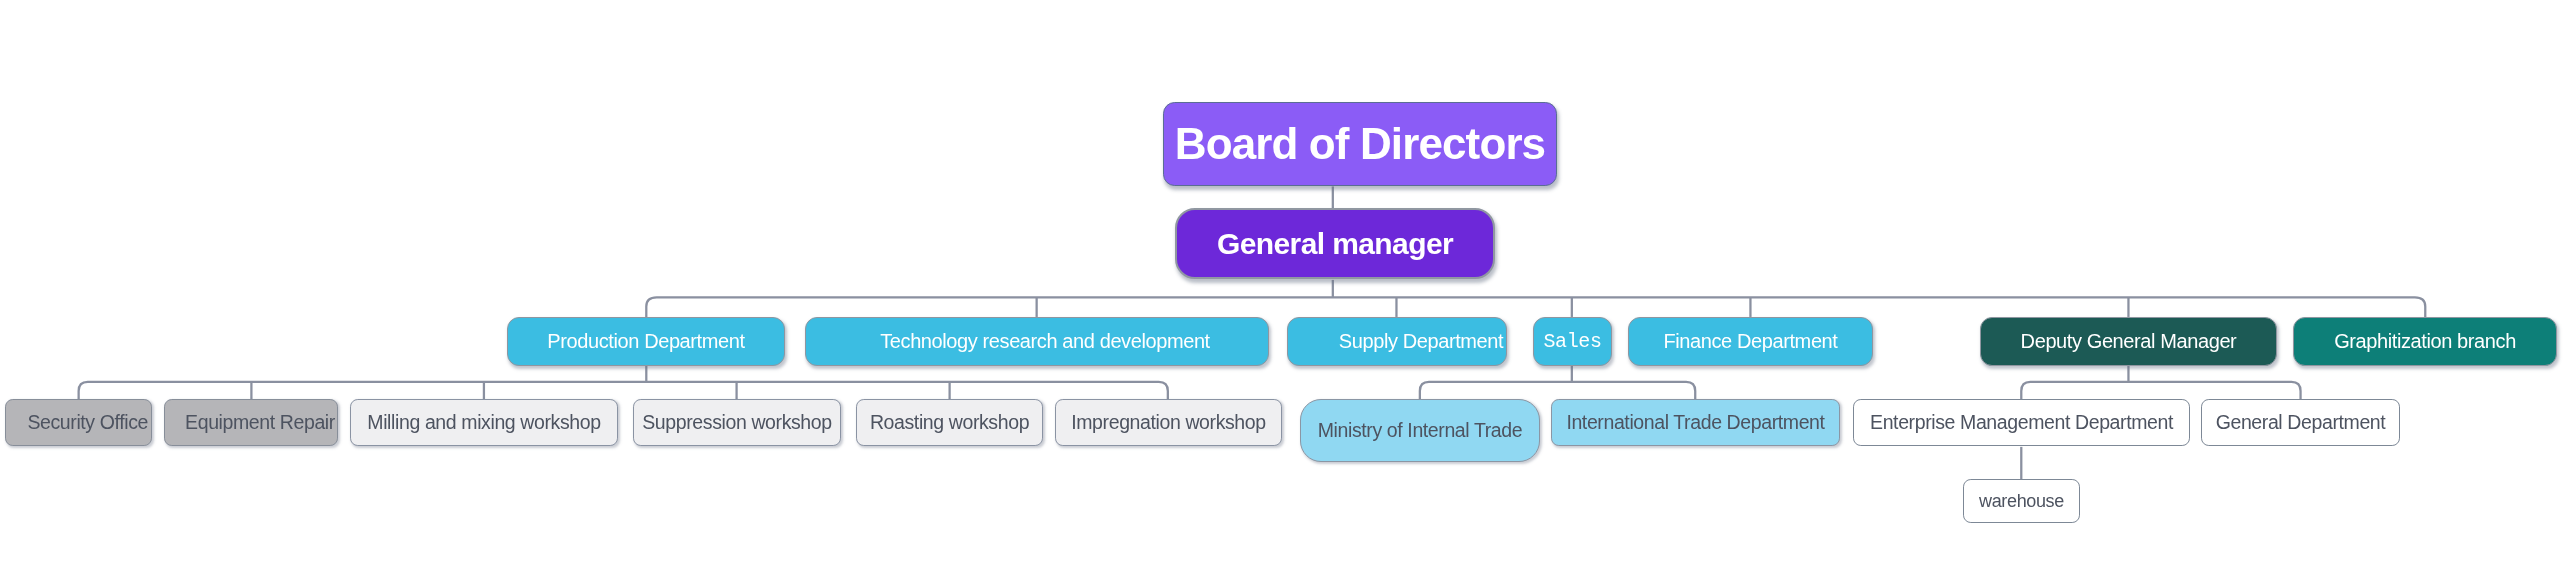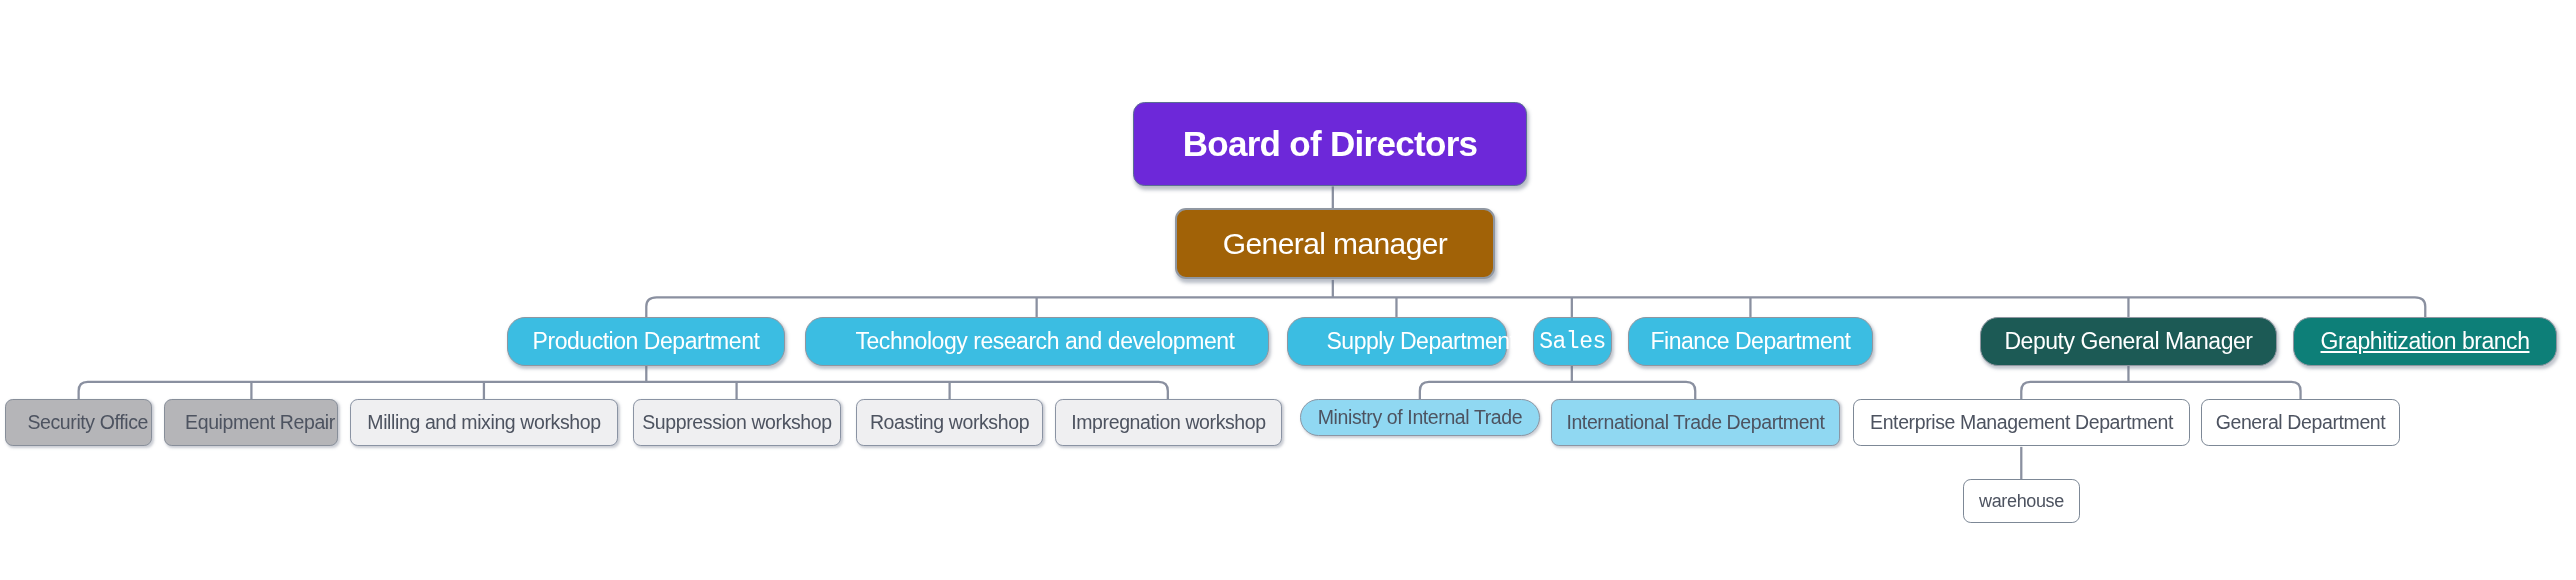--- a/index.html
+++ b/index.html
@@ -14,35 +14,36 @@
   .node{
     position:absolute;
     display:flex;align-items:center;justify-content:center;
     box-sizing:border-box;
     white-space:nowrap;
     letter-spacing:-0.02em;
     text-align:center;
   }
   
   .lvl1{
-    background:#6d28d9;color:#ffffff;
+    background:#8b5cf6;color:#ffffff;
     border:1.9px solid #5a6d94;border-radius:11.7px;
-    font-size:35px;font-weight:700;
+    font-size:44px;font-weight:700;
     box-shadow:1.9px 3.2px 3.9px rgba(100,110,130,0.45);
+    margin-left:30px;
   }
   .lvl2{
-    background:#a16207;color:#ffffff;
-    border:2.6px solid #9097a1;border-radius:11px;
-    font-size:30px;font-weight:400;
+    background:#6d28d9;color:#ffffff;
+    border:2.6px solid #9097a1;border-radius:20px;
+    font-size:30px;font-weight:700;
     box-shadow:1.9px 3.2px 3.9px rgba(100,110,130,0.45);
   }
   .dept{
     background:#3bbde2;color:#ffffff;
-    border:1.9px solid #8f96a0;border-radius:18px;
-    font-size:23px;font-weight:400;
+    border:1.9px solid #8f96a0;border-radius:12px;
+    font-size:20px;font-weight:400;
     box-shadow:1.3px 2.6px 3.2px rgba(100,110,130,0.4);
   }
   .dark-teal{background:#1c5a55;}
   .teal{background:#0d7f78;}
   .leaf{
     border-radius:7.8px;
     font-size:19.5px;font-weight:400;color:#4d5360;
     box-shadow:1.3px 1.9px 2.6px rgba(100,110,130,0.35);
   }
   .gray{background:#b5b5b8;border:1.9px solid #878e99;padding-left:18px;}
@@ -51,28 +52,28 @@
   .white-box{background:#ffffff;border:1.9px solid #7d8896;box-shadow:none;}
   
   .pos-board{left:1133px;top:102px;width:394px;height:84px;}
   .pos-gm{left:1175px;top:208px;width:320px;height:71px;}
   .pos-production{left:507px;top:317px;width:278px;height:49px;}
   .pos-technology{left:805px;top:317px;width:464px;height:49px;padding-left:16px;}
   .pos-supply{left:1287px;top:317px;width:220px;height:49px;padding-left:48px;}
   .pos-sales{left:1533px;top:317px;width:79px;height:49px;font-family:Liberation Mono, monospace;}
   .pos-finance{left:1628px;top:317px;width:245px;height:49px;}
   .pos-deputy{left:1980px;top:317px;width:297px;height:49px;}
-  .pos-graphitization{left:2293px;top:317px;width:264px;height:49px;text-decoration:underline;}
+  .pos-graphitization{left:2293px;top:317px;width:264px;height:49px;}
   .pos-security{left:5.2px;top:399px;width:147px;height:47px;}
   .pos-equipment{left:164px;top:399px;width:174px;height:47px;text-align:center;}
   .pos-milling{left:350px;top:399px;width:268px;height:47px;}
   .pos-suppression{left:633px;top:399px;width:208px;height:47px;}
   .pos-roasting{left:856px;top:399px;width:187px;height:47px;}
   .pos-impregnation{left:1055px;top:399px;width:227px;height:47px;}
-  .pos-ministry{left:1300px;top:399px;width:240px;height:37px;border-radius:21px;}
+  .pos-ministry{left:1300px;top:399px;width:240px;height:63px;border-radius:21px;}
   .pos-international{left:1551px;top:399px;width:289px;height:47px;}
   .pos-enterprise{left:1853px;top:399px;width:337px;height:47px;}
   .pos-general{left:2201px;top:399px;width:199px;height:47px;}
   .pos-warehouse{left:1963px;top:479px;width:117px;height:44px;font-size:18px;}
 </style>
 </head>
 <body>
 
 <div class="canvas">
 

